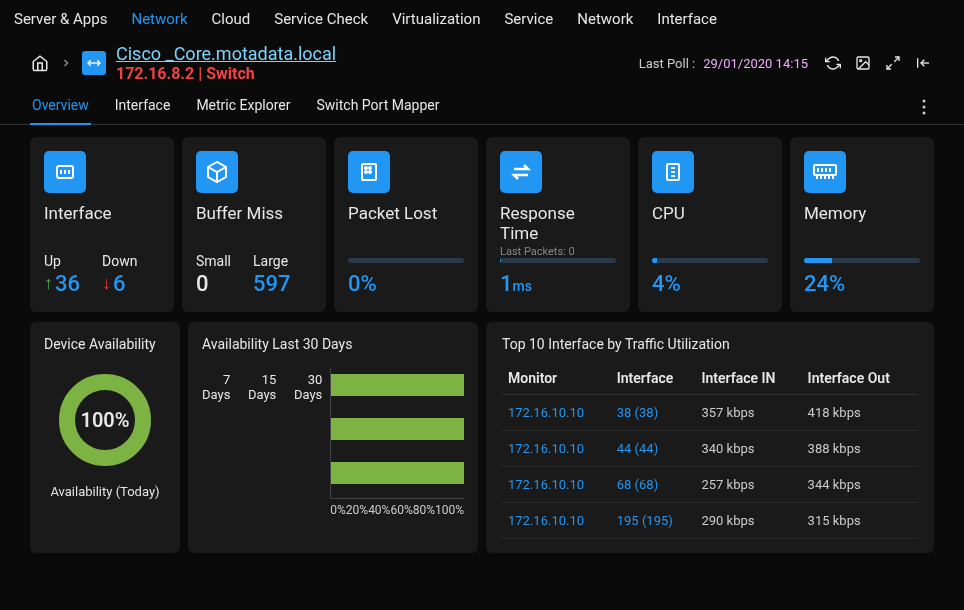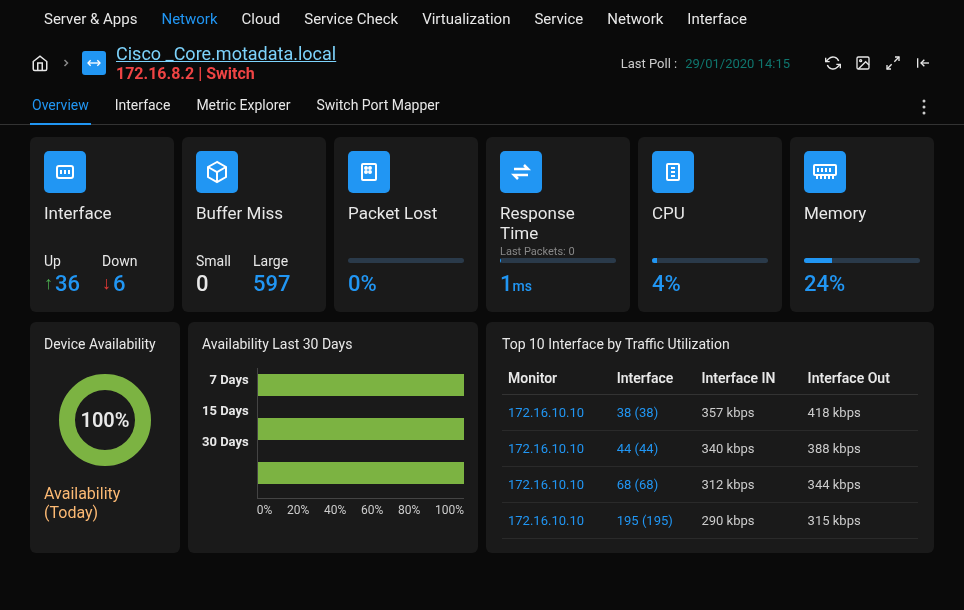--- a/index.html
+++ b/index.html
@@ -8,21 +8,21 @@
     color: #e8e8e8;
     font-family: -apple-system, BlinkMacSystemFont, "Segoe UI", Roboto, Arial, sans-serif;
     font-size: 14px;
     width: 964px;
     height: 610px;
     overflow: hidden;
   }
   .top-nav {
     display: flex;
     gap: 24px;
-    padding: 10px 44px;
+    padding: 10px 14px;
     align-items: center;
   }
   .top-nav-item {
     color: #e8e8e8;
     cursor: pointer;
     font-size: 15px;
   }
   .top-nav-item.active {
     color: #2196f3;
   }
@@ -139,32 +139,31 @@
   }
   .panel-title { font-size: 14px; color: #e8e8e8; margin-bottom: 10px; }
   .donut-wrap { display: flex; flex-direction: column; align-items: center; }
   .donut { position: relative; width: 100px; height: 100px; margin: 8px 0; }
   .donut svg { transform: rotate(-90deg); }
   .donut-label {
     position: absolute; inset: 0;
     display: flex; align-items: center; justify-content: center;
     font-size: 20px; font-weight: 600; color: #e8e8e8;
   }
-  .donut-caption { font-size: 16px; color: #fdba74; margin-top: 6px; }
+  .donut-caption { font-size: 13px; color: #e5e5e5; margin-top: 6px; }
   .avail-chart {
     display: flex;
     gap: 8px;
     margin-top: 16px;
   }
   .avail-labels {
-    display: flex; flex-direction: column; gap: 16px;
+    display: flex; flex-direction: row; gap: 16px;
     font-size: 13px; color: #e8e8e8;
     padding-top: 4px;
     text-align: right;
-    font-weight: bold;
   }
   .avail-bars-wrap { flex: 1; position: relative; }
   .avail-bars {
     display: flex; flex-direction: column; gap: 22px;
     border-left: 1px solid #444;
     padding: 6px 0 10px 0;
     position: relative;
     height: 130px;
   }
   .avail-bar {
@@ -232,21 +231,21 @@
           <path d="M3 12h18"></path>
         </svg>
     </span>
     <div>
       <div class="bc-title">Cisco _Core.motadata.local</div>
       <div class="bc-sub">172.16.8.2 | Switch</div>
     </div>
   </div>
   <div class="bc-right">
     <span>Last Poll :</span>
-    <span style="color:#0f766e; margin-right:24px;text-align:right;">29/01/2020 14:15</span>
+    <span style="color:#f0abfc; margin-right:6px;text-align:right;">29/01/2020 14:15</span>
     <span class="bc-action">
       <svg width="16" height="16" viewBox="0 0 24 24" fill="none" stroke="currentColor" stroke-width="2">
           <path d="M1 4v6h6"></path>
           <path d="M23 20v-6h-6"></path>
           <path d="M20.49 9A9 9 0 0 0 5.64 5.64L1 10"></path>
           <path d="M3.51 15a9 9 0 0 0 14.85 3.36L23 14"></path>
         </svg>
     </span>
     <span class="bc-action">
       <svg width="16" height="16" viewBox="0 0 24 24" fill="none" stroke="currentColor" stroke-width="2">
@@ -482,21 +481,21 @@
             </tr>
             <tr>
               <td class="link">172.16.10.10</td>
               <td class="link">44 (44)</td>
               <td>340 kbps</td>
               <td>388 kbps</td>
             </tr>
             <tr>
               <td class="link">172.16.10.10</td>
               <td class="link">68 (68)</td>
-              <td>312 kbps</td>
+              <td>257 kbps</td>
               <td>344 kbps</td>
             </tr>
             <tr>
               <td class="link">172.16.10.10</td>
               <td class="link">195 (195)</td>
               <td>290 kbps</td>
               <td>315 kbps</td>
             </tr>
           </tbody>
       </table>

